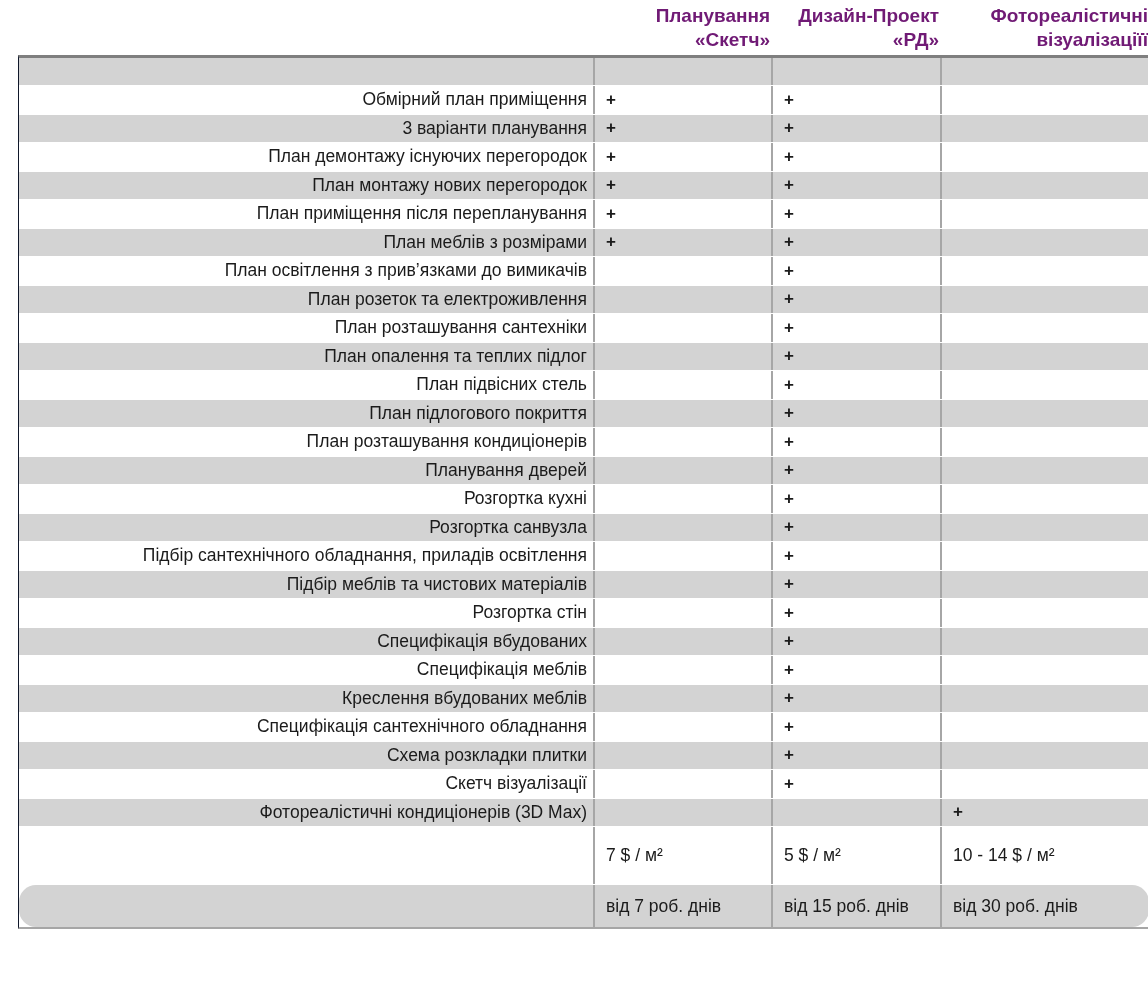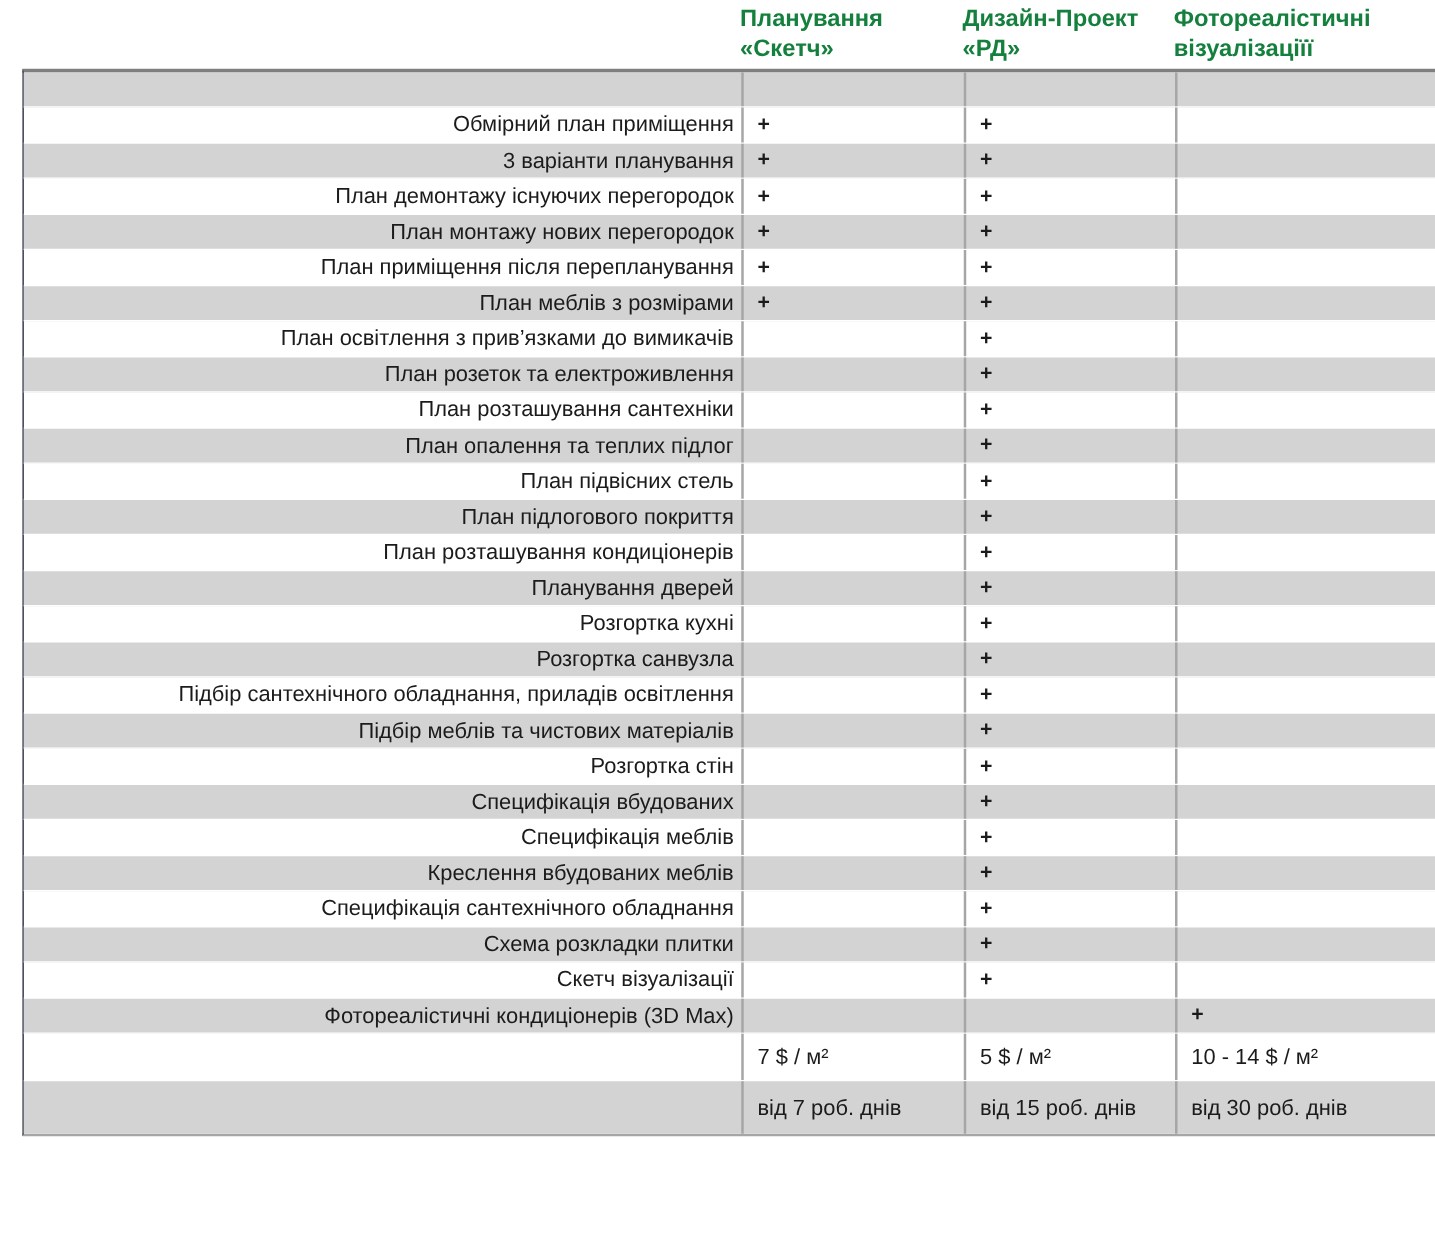--- a/index.html
+++ b/index.html
@@ -2,33 +2,33 @@
 <html><head>
 <meta charset="utf-8">
 <style>
   html,body{margin:0;padding:0;background:#ffffff;}
   body{font-family:"Liberation Sans",sans-serif;color:#1b1b1b;}
   .page{position:relative;width:1148px;height:998px;background:#ffffff;overflow:hidden;}
 
   
   .header-row{position:absolute;left:18px;top:4px;width:1130px;
     display:grid;grid-template-columns:574px 178px 169px 209px;}
-  .hcell{text-align:left;font-weight:bold;font-size:19px;line-height:24px;color:#15803d;}
+  .hcell{text-align:right;font-weight:bold;font-size:19px;line-height:24px;color:#701a75;}
   .hcell span{display:block;}
 
   
   .table{position:absolute;left:18px;top:55px;width:1130px;
     border-top:3px solid #7f7f7f;border-bottom:2px solid #a6a6a6;border-left:1px solid #0f172a;}
   .row{display:grid;grid-template-columns:574px 178px 169px 209px;
     height:28.5px;box-sizing:border-box;border-bottom:1px solid #ffffff;}
   .row:nth-child(odd){background:#d3d3d3;}
   .row:last-child{border-bottom:none;}
   .empty-row{height:28px;}
-  .price-row{height:38px;}
-  .duration-row{height:42px;}
+  .price-row{height:58px;}
+  .duration-row{height:42px;border-radius:17px;}
 
   .cell{box-sizing:border-box;display:flex;align-items:center;overflow:hidden;white-space:nowrap;}
   .cell.label{justify-content:flex-end;padding-right:6px;font-size:17.5px;}
   .cell.data{border-left:2px solid #a6a6a6;padding-left:11px;font-size:17px;font-weight:600;}
   .price-row .cell.data,.duration-row .cell.data{font-weight:400;font-size:17.5px;}
 </style>
 </head>
 <body>
 
 <div class="page">

